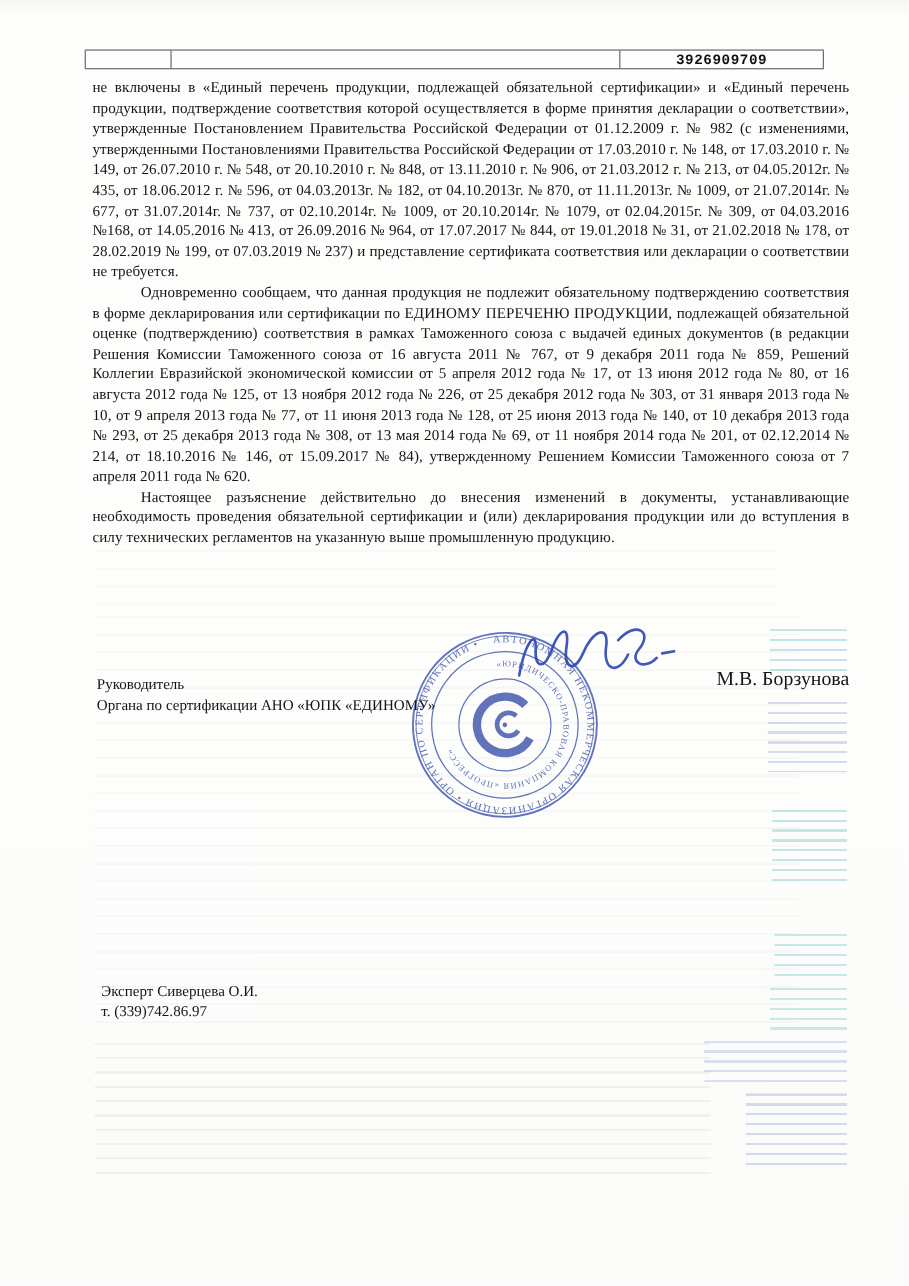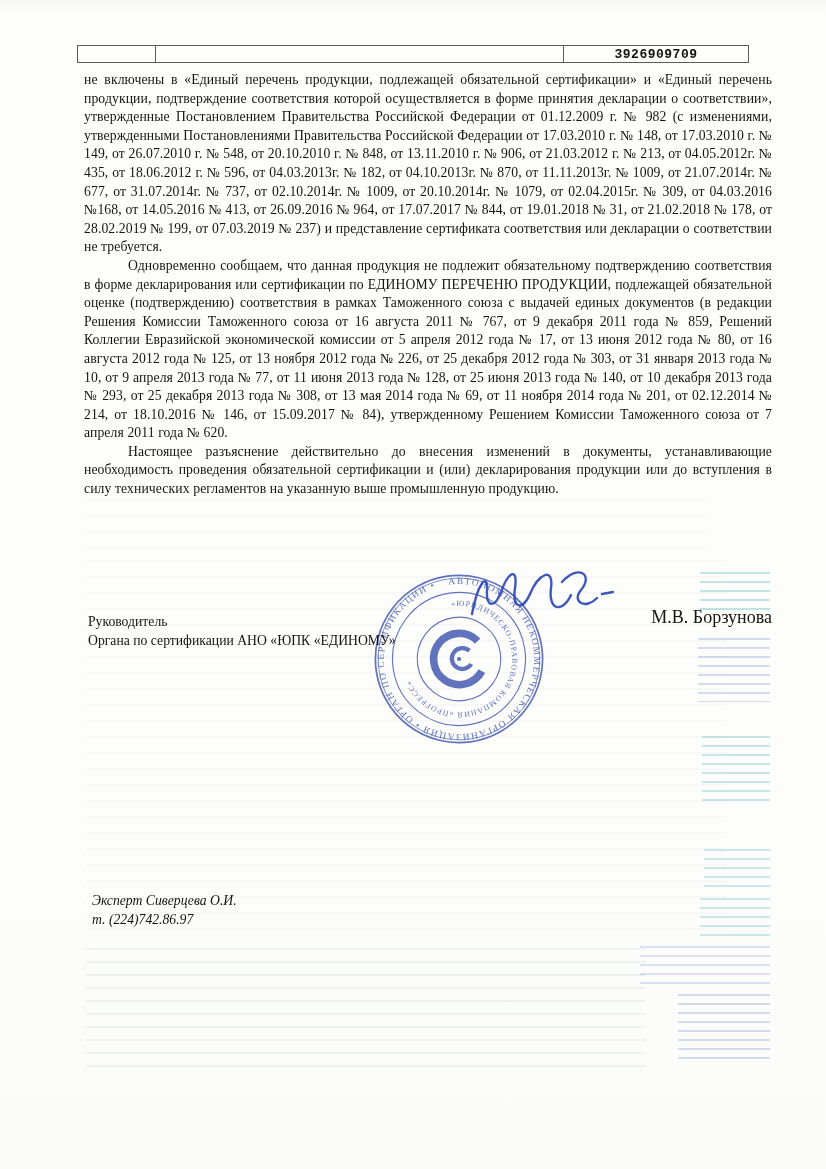--- a/index.html
+++ b/index.html
@@ -40,21 +40,21 @@
     position:absolute;left:88px;top:589px;
     font-size:13.7px;line-height:18.5px;color:#141414;margin-top:24px;
   }
   .sig-name{
     position:absolute;right:54px;top:607px;
     font-size:18px;color:#141414;
   }
   
   .expert-block{
     position:absolute;left:92px;top:891px;
-    font-size:13.7px;line-height:19px;color:#141414;font-style:italic;
+    font-size:13.7px;line-height:19px;color:#141414;
   }
   
   .stamp{
     position:absolute;left:364px;top:564px;width:190px;height:190px;
     transform:rotate(-8deg);opacity:0.82;pointer-events:none;
   }
   
   .ink{
     position:absolute;left:464px;top:562px;width:150px;height:68px;
     opacity:0.9;pointer-events:none;
@@ -143,16 +143,16 @@
   </svg>
 
   <div class="sig-block">
     <div>Руководитель</div>
     <div>Органа по сертификации АНО «ЮПК «ЕДИНОМУ»</div>
   </div>
   <div class="sig-name">М.В. Борзунова</div>
 
   <div class="expert-block">
     <div>Эксперт Сиверцева О.И.</div>
-    <div>т. (224)742.86.97</div>
+    <div>т. (339)742.86.97</div>
   </div>
 
 </div>
 
 </body></html>

